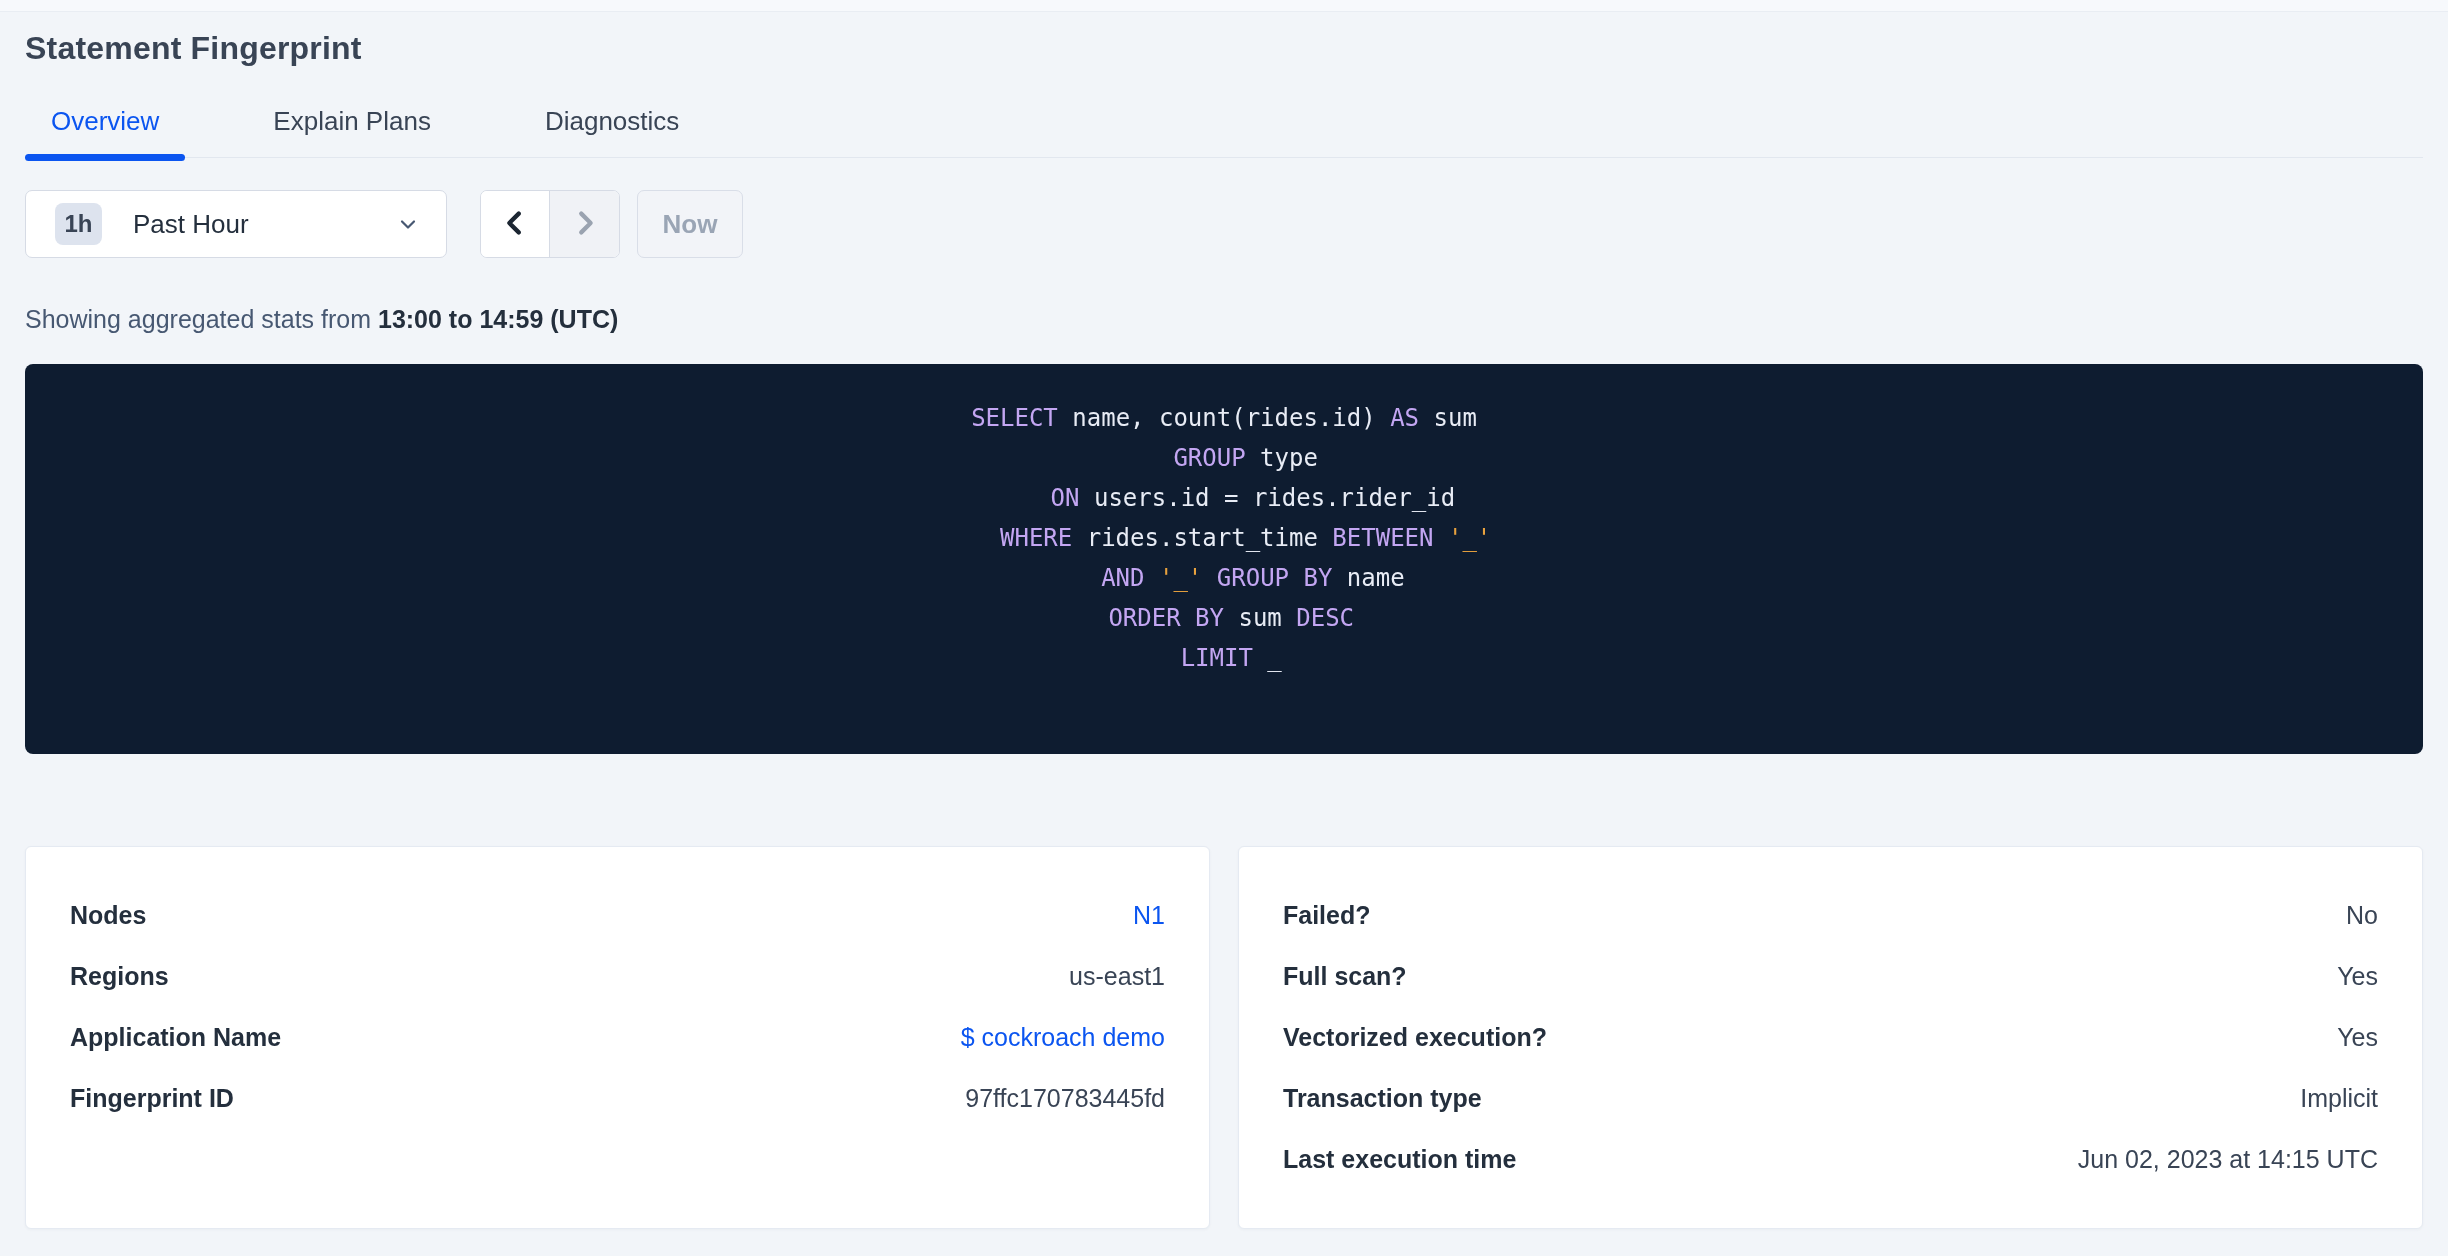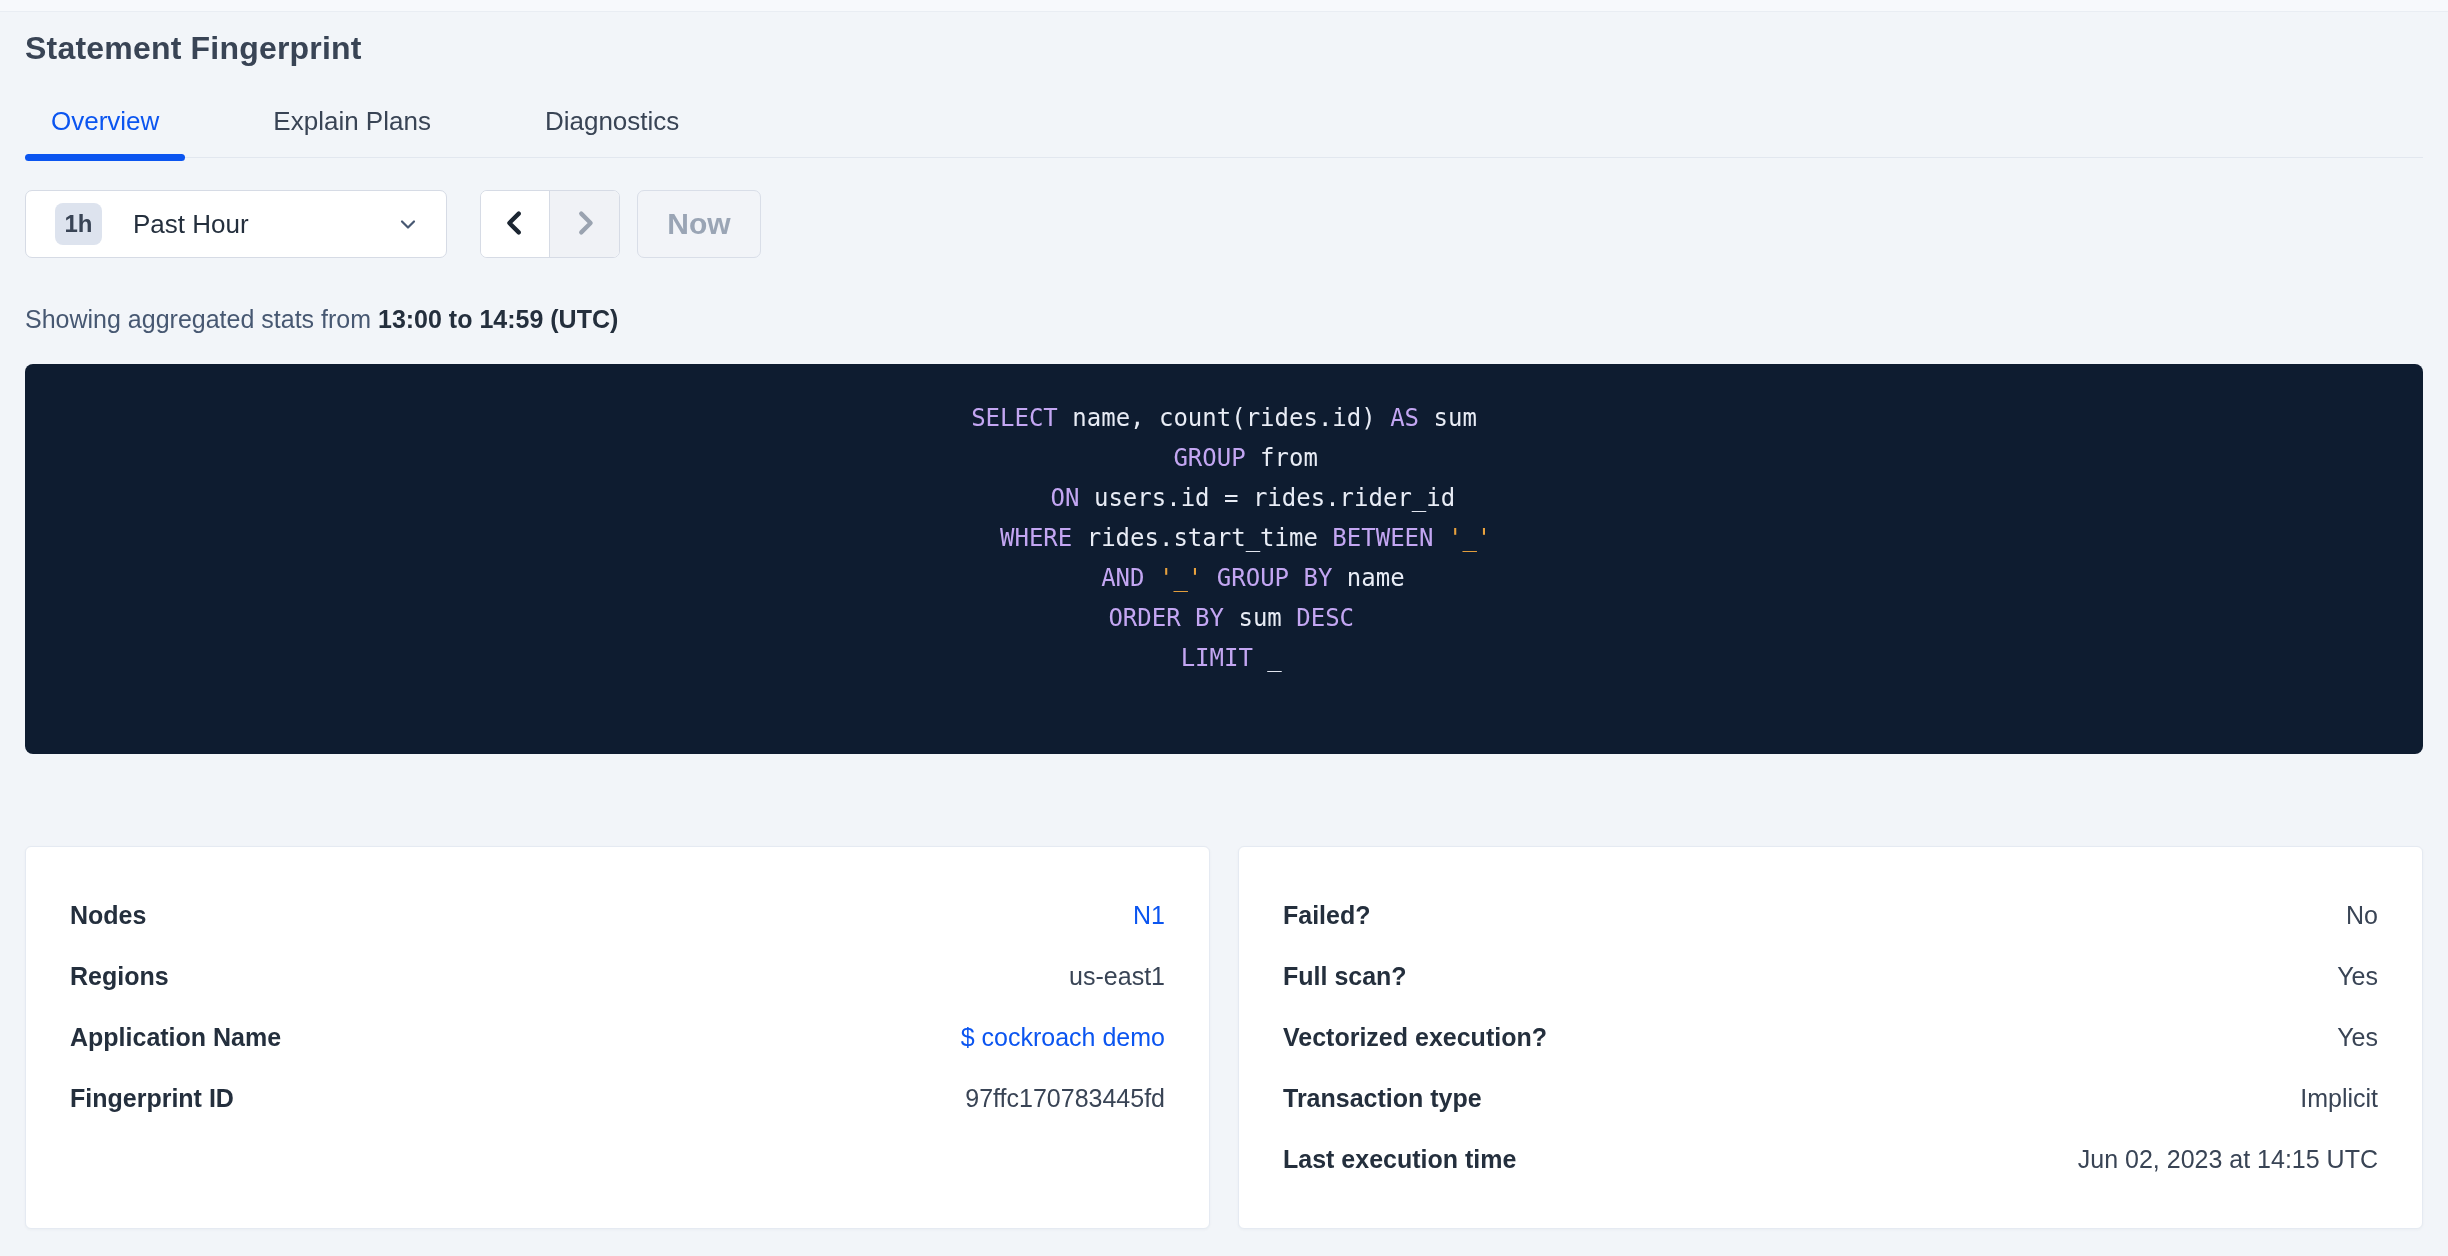--- a/index.html
+++ b/index.html
@@ -102,27 +102,27 @@
     align-items: center;
     justify-content: center;
     cursor: pointer;
     background: #ffffff;
   }
   .arrow-btn.prev { border-right: 1px solid #d6dbe5; }
   .arrow-btn.next { background: #f0f2f6; cursor: default; }
 
   .now-btn {
     margin-left: 17px;
-    width: 124px;
+    width: 106px;
     border: 1px solid #d9dee8;
     border-radius: 7px;
     background: #f2f4f8;
     color: #9aa5b5;
     font-family: "Liberation Sans", sans-serif;
-    font-size: 30px;
+    font-size: 26px;
     font-weight: 700;
     cursor: default;
   }
 
   
   .stats-line {
     margin-top: 47px;
     font-size: 25px;
     color: #475872;
   }
@@ -225,21 +225,21 @@
     <button class="now-btn">Now</button>
   </div>
 
   <p class="stats-line">
     <span>Showing aggregated stats from </span><strong>13:00 to 14:59 (UTC)</strong>
   </p>
 
   <div class="sql-box">
     <div class="sql-code" id="sql-code">
         <div class="sql-line"><span class="tok-kw">SELECT</span><span> name, count(rides.id) </span><span class="tok-kw">AS</span><span> sum</span></div>
-        <div class="sql-line"><span>   </span><span class="tok-kw">GROUP</span><span> from</span></div>
+        <div class="sql-line"><span>   </span><span class="tok-kw">GROUP</span><span> type</span></div>
         <div class="sql-line"><span>    </span><span class="tok-kw">ON</span><span> users.id = rides.rider_id</span></div>
         <div class="sql-line"><span>   </span><span class="tok-kw">WHERE</span><span> rides.start_time </span><span class="tok-kw">BETWEEN</span><span> </span><span class="tok-str">'_'</span></div>
         <div class="sql-line"><span>    </span><span class="tok-kw">AND</span><span> </span><span class="tok-str">'_'</span><span> </span><span class="tok-kw">GROUP BY</span><span> name</span></div>
         <div class="sql-line"><span> </span><span class="tok-kw">ORDER BY</span><span> sum </span><span class="tok-kw">DESC</span></div>
         <div class="sql-line"><span> </span><span class="tok-kw">LIMIT</span><span> _</span></div>
       </div>
   </div>
 
   <div class="cards">
     <div class="card">

